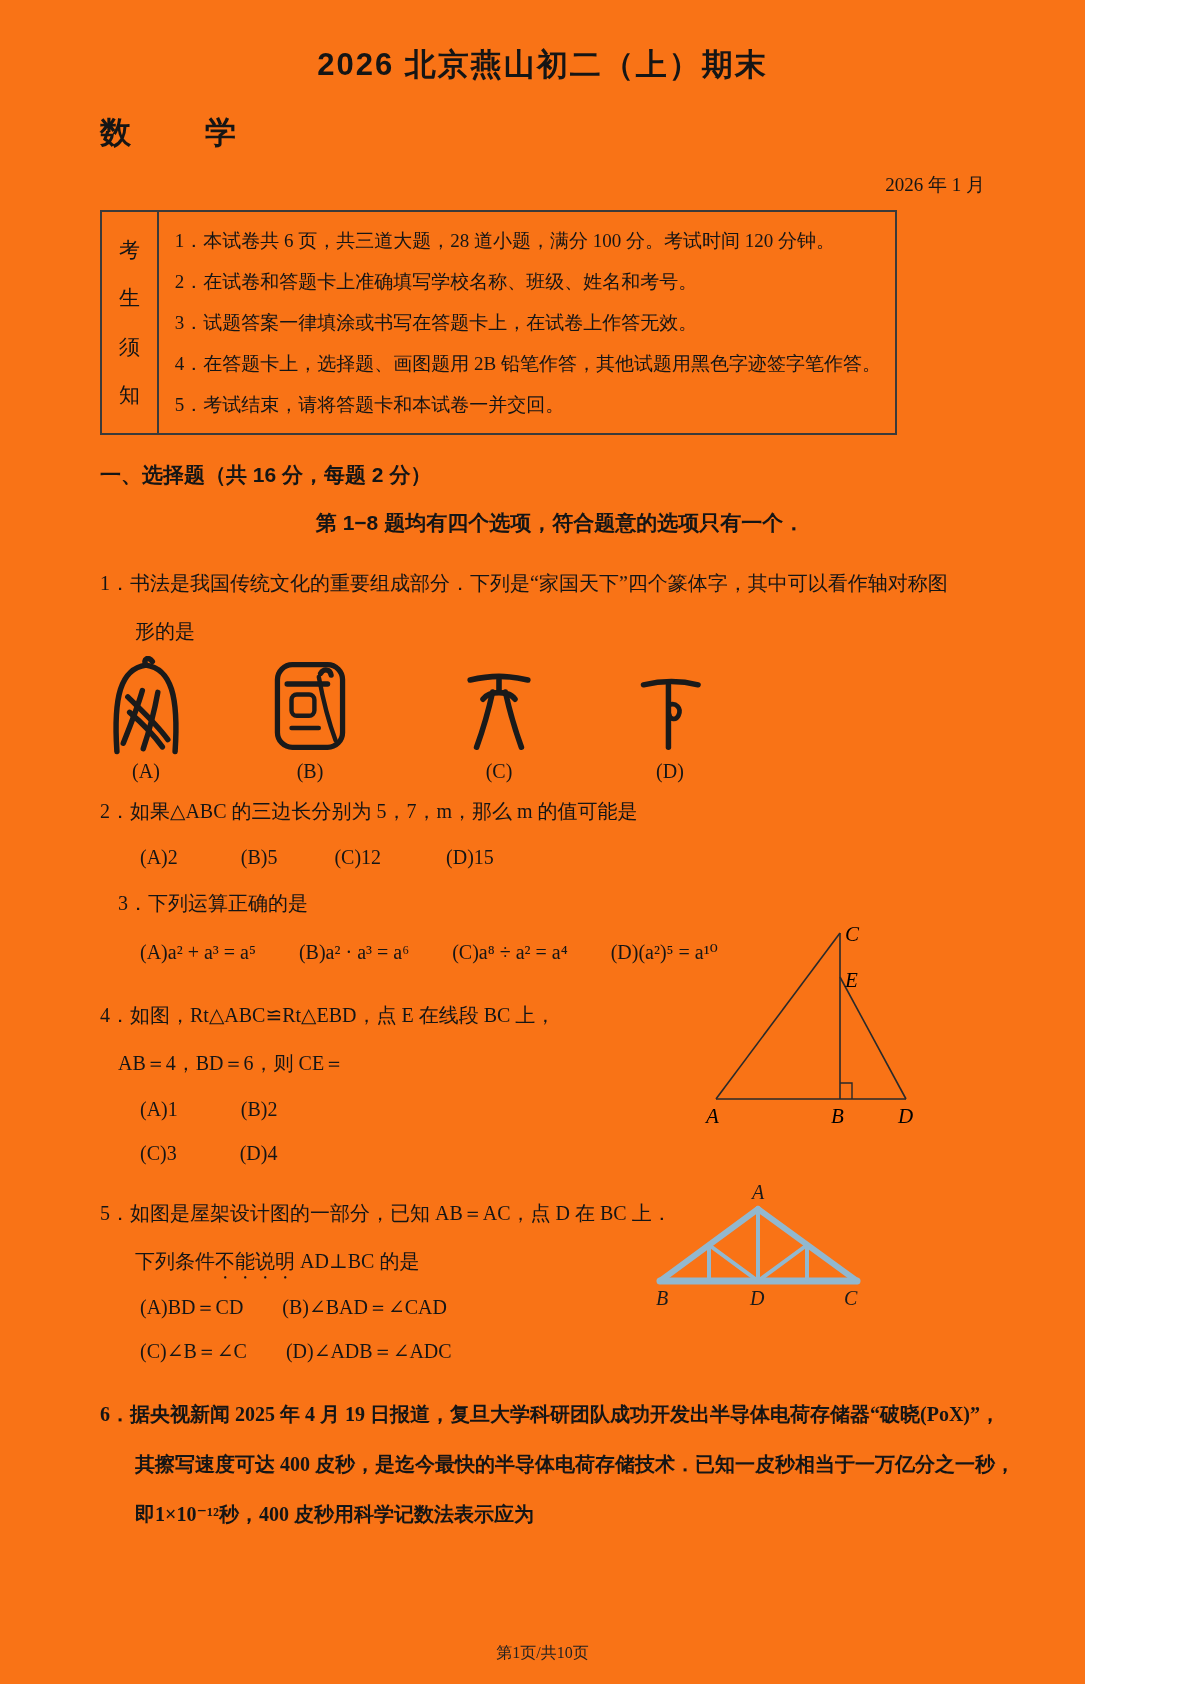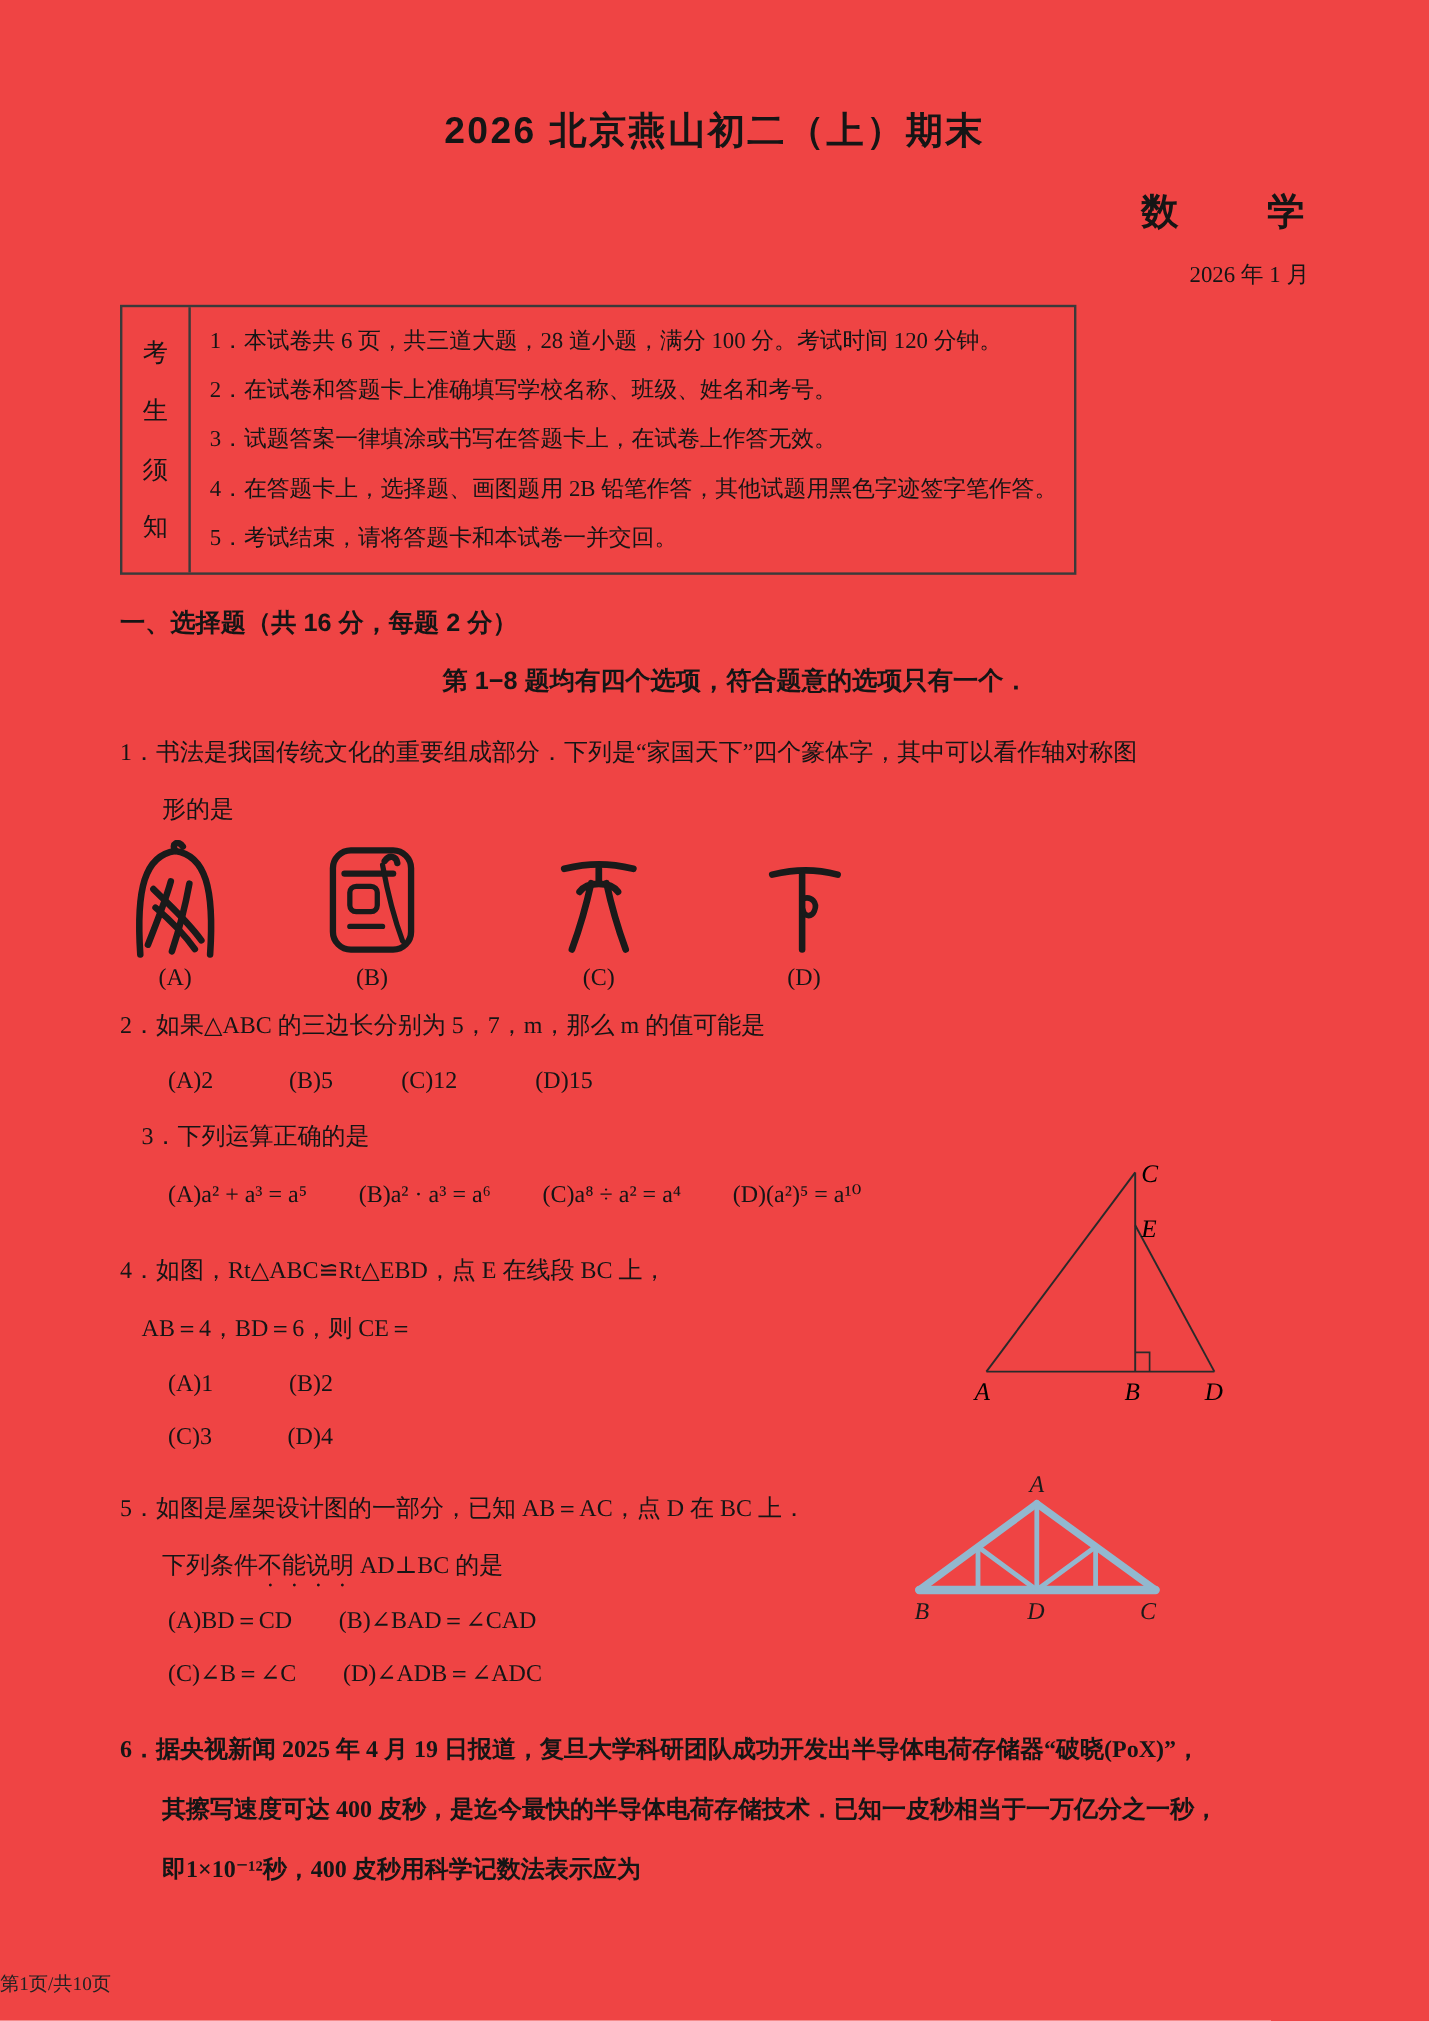--- a/index.html
+++ b/index.html
@@ -1,27 +1,27 @@
 <!DOCTYPE html>
 <html><head>
 <meta charset="utf-8">
 <title>exam-page</title>
 <style>
   html,body{margin:0;padding:0;background:#ffffff;}
   .page{
-    width:1191px;min-height:1684px;box-sizing:border-box;position:relative;
-    padding:88px 100px 60px 100px;background:#ef4444;color:#151515;
+    width:1085px;min-height:1684px;box-sizing:border-box;position:relative;
+    padding:44px 100px 60px 100px;background:#f97316;color:#151515;
     font-family:"Liberation Serif","DejaVu Serif",serif;font-size:20px;
   }
   .title{
     text-align:center;font-family:"Liberation Sans","DejaVu Sans",sans-serif;
     font-weight:bold;font-size:31px;margin:0 0 26px 0;letter-spacing:2px;
   }
   .subject{
-    text-align:right;font-family:Liberation Sans, sans-serif;
+    text-align:left;font-family:Liberation Sans, sans-serif;
     font-weight:bold;font-size:31px;margin:0 0 18px 0;letter-spacing:4px;
   }
   .exam-date{text-align:right;font-size:19px;margin:0 0 12px 0;}
   .notice{
     display:flex;border:2px solid #3a3a3a;margin:0 0 26px 0;width:797px;box-sizing:border-box;
   }
   .notice-side{
     width:58px;border-right:2px solid #3a3a3a;display:flex;flex-direction:column;
     justify-content:space-around;align-items:center;padding:14px 0;font-size:21px;
   }
@@ -47,21 +47,21 @@
   .glyph-cell svg{display:block;}
   .glyph-label{font-size:20px;margin-top:4px;}
   .fig-q4{position:absolute;right:62px;top:-72px;width:225px;height:215px;}
   .fig-q5{position:absolute;right:118px;top:-8px;width:215px;height:130px;}
   .fig-label{font-style:italic;font-family:"Liberation Serif","DejaVu Serif",serif;}
   .emph{
     -webkit-text-emphasis:filled dot #151515;-webkit-text-emphasis-position:under right;
     text-emphasis:filled dot #151515;text-emphasis-position:under right;
   }
   .footer{
-    position:absolute;left:0;right:0;bottom:20px;font-size:16px;color:#222;
+    position:absolute;left:0;right:0;bottom:20px;text-align:center;font-size:16px;color:#222;
   }
   .sp1{margin-right:58px;} .sp2{margin-right:52px;} .sp3{margin-right:60px;}
   .q3gap{margin-right:38px;}
   .q5gap{margin-right:34px;}
 </style>
 </head>
 <body>
 
 <div class="page">
 

